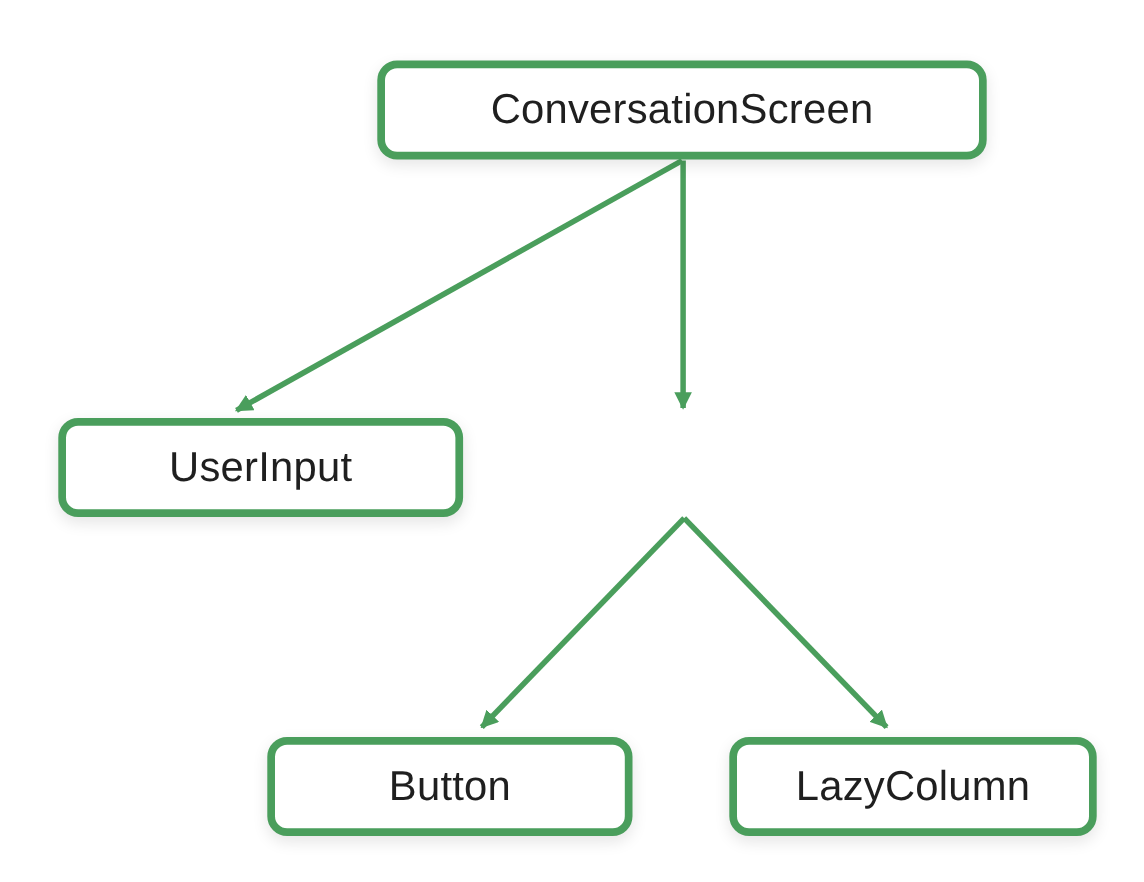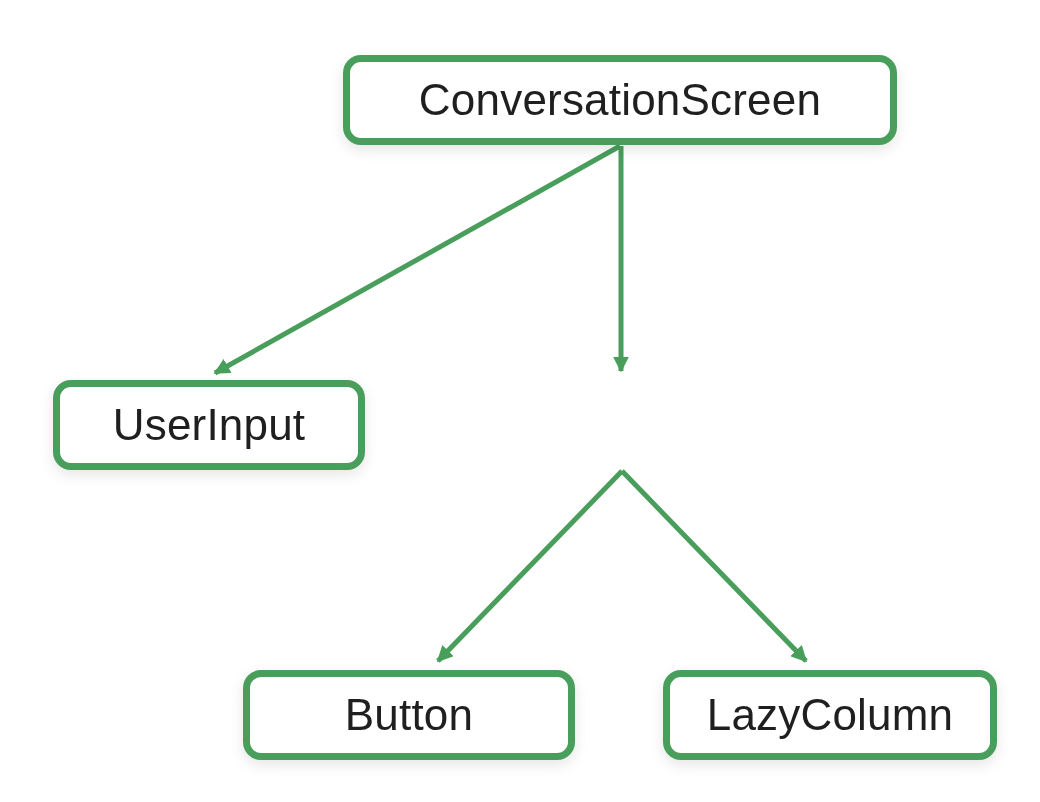--- a/index.html
+++ b/index.html
@@ -33,26 +33,26 @@
   .node {
     position: absolute;
     box-sizing: border-box;
     background: #ffffff;
     border: 7px solid #4a9e5c;
     border-radius: 18px;
     display: flex;
     align-items: center;
     justify-content: center;
     color: #1f1f1f;
-    font-size: 44px;
+    font-size: 38px;
     letter-spacing: 0.2px;
     box-shadow: 0 5px 14px rgba(0,0,0,0.10);
   }
   #node-conversation-screen { left: 343px; top: 55px;  width: 554px; height: 90px; }
-  #node-user-input          { left: 53px;  top: 380px; width: 312px; height: 90px; }
+  #node-user-input          { left: 53px;  top: 380px; width: 368px; height: 90px; }
   #node-messages-list       { left: 443px; top: 380px; width: 337px; height: 90px; }
   #node-button              { left: 243px; top: 670px; width: 332px; height: 90px; }
   #node-lazy-column         { left: 663px; top: 670px; width: 334px; height: 90px; }
 </style>
 </head>
 <body>
 
 <div class="canvas">
 
   <svg class="edges-layer" viewBox="0 0 1040 802" xmlns="http://www.w3.org/2000/svg">

